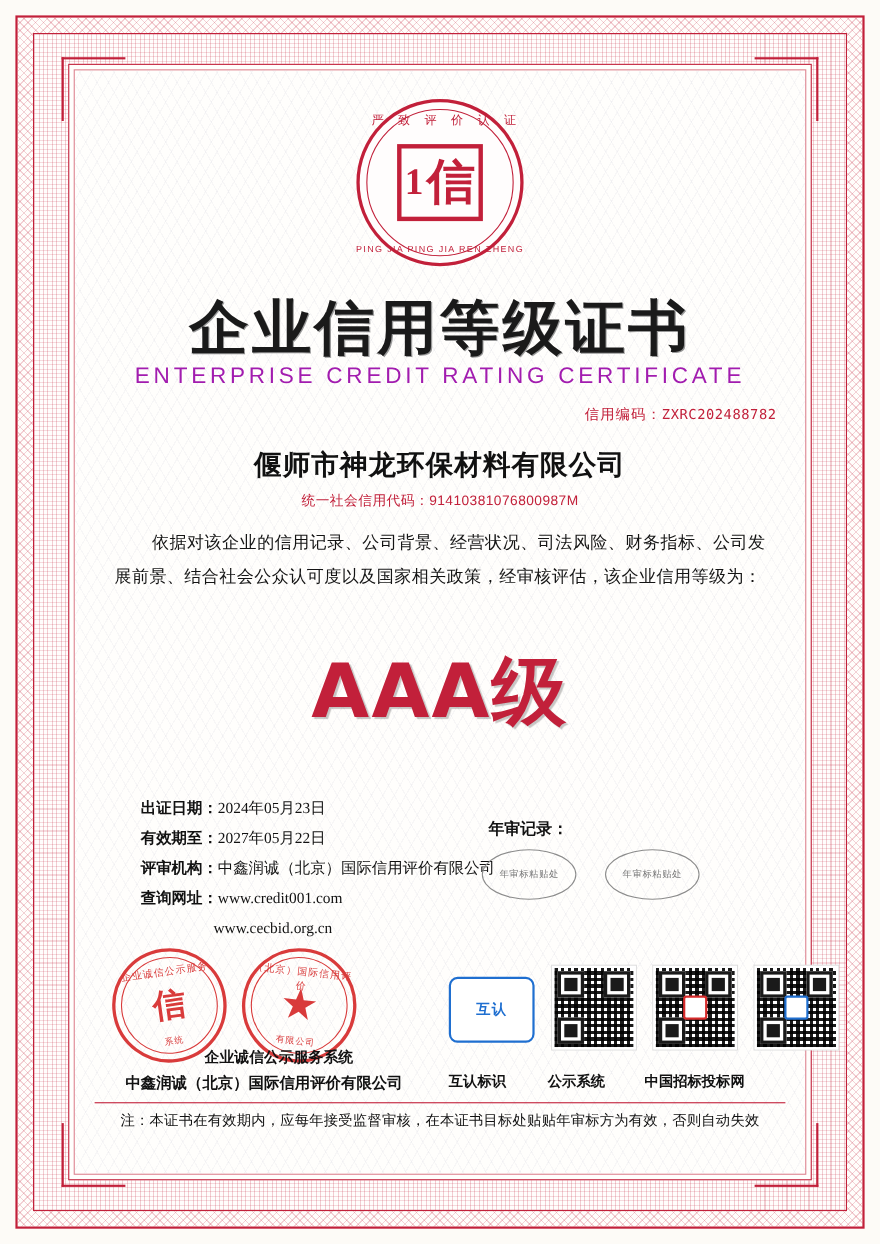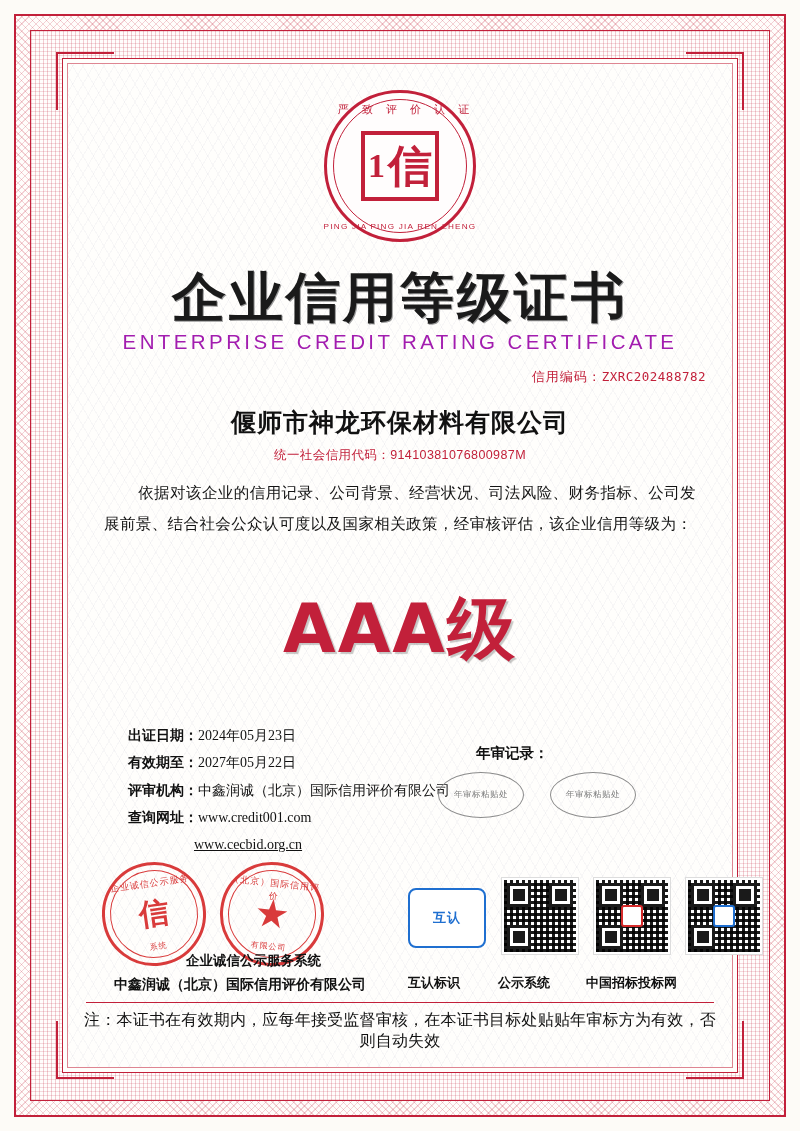--- a/index.html
+++ b/index.html
@@ -245,31 +245,30 @@
     font-size: 14px;
     color: #111;
     line-height: 1.95;
     font-family: "DejaVu Sans", sans-serif;
     margin-left: 16px;
   }
   .details .row { white-space: nowrap; }
   .details .k { font-weight: bold; }
   .details .v { font-family: "Liberation Serif", serif; }
   .details .url { font-family: "Liberation Serif", serif; }
-  .details .url-row2 { padding-left: 66px; text-decoration: underline; }
+  .details .url-row2 { padding-left: 66px; }
 
   .annual {
     position: absolute;
     top: 672px;
     left: 366px;
     font-size: 14.5px;
     font-weight: bold;
     color: #111;
     font-family: "DejaVu Sans", sans-serif;
-    margin-left: 32px;
   }
   .annual-slots {
     position: absolute;
     top: 700px;
     left: 360px;
     display: flex;
     gap: 26px;
   }
   .slot {
     width: 84px; height: 44px;
@@ -447,21 +446,21 @@
     position: absolute;
     left: 8px; right: 8px;
     top: 930px;
     border-top: 1px solid #c2203a;
   }
   .footnote {
     position: absolute;
     top: 938px;
     left: 0; right: 0;
     text-align: center;
-    font-size: 16px;
+    font-size: 13px;
     color: #111;
     font-family: "DejaVu Sans", sans-serif;
     letter-spacing: 0.2px;
   }
 </style>
 </head>
 <body>
 
 <div class="page">
 

